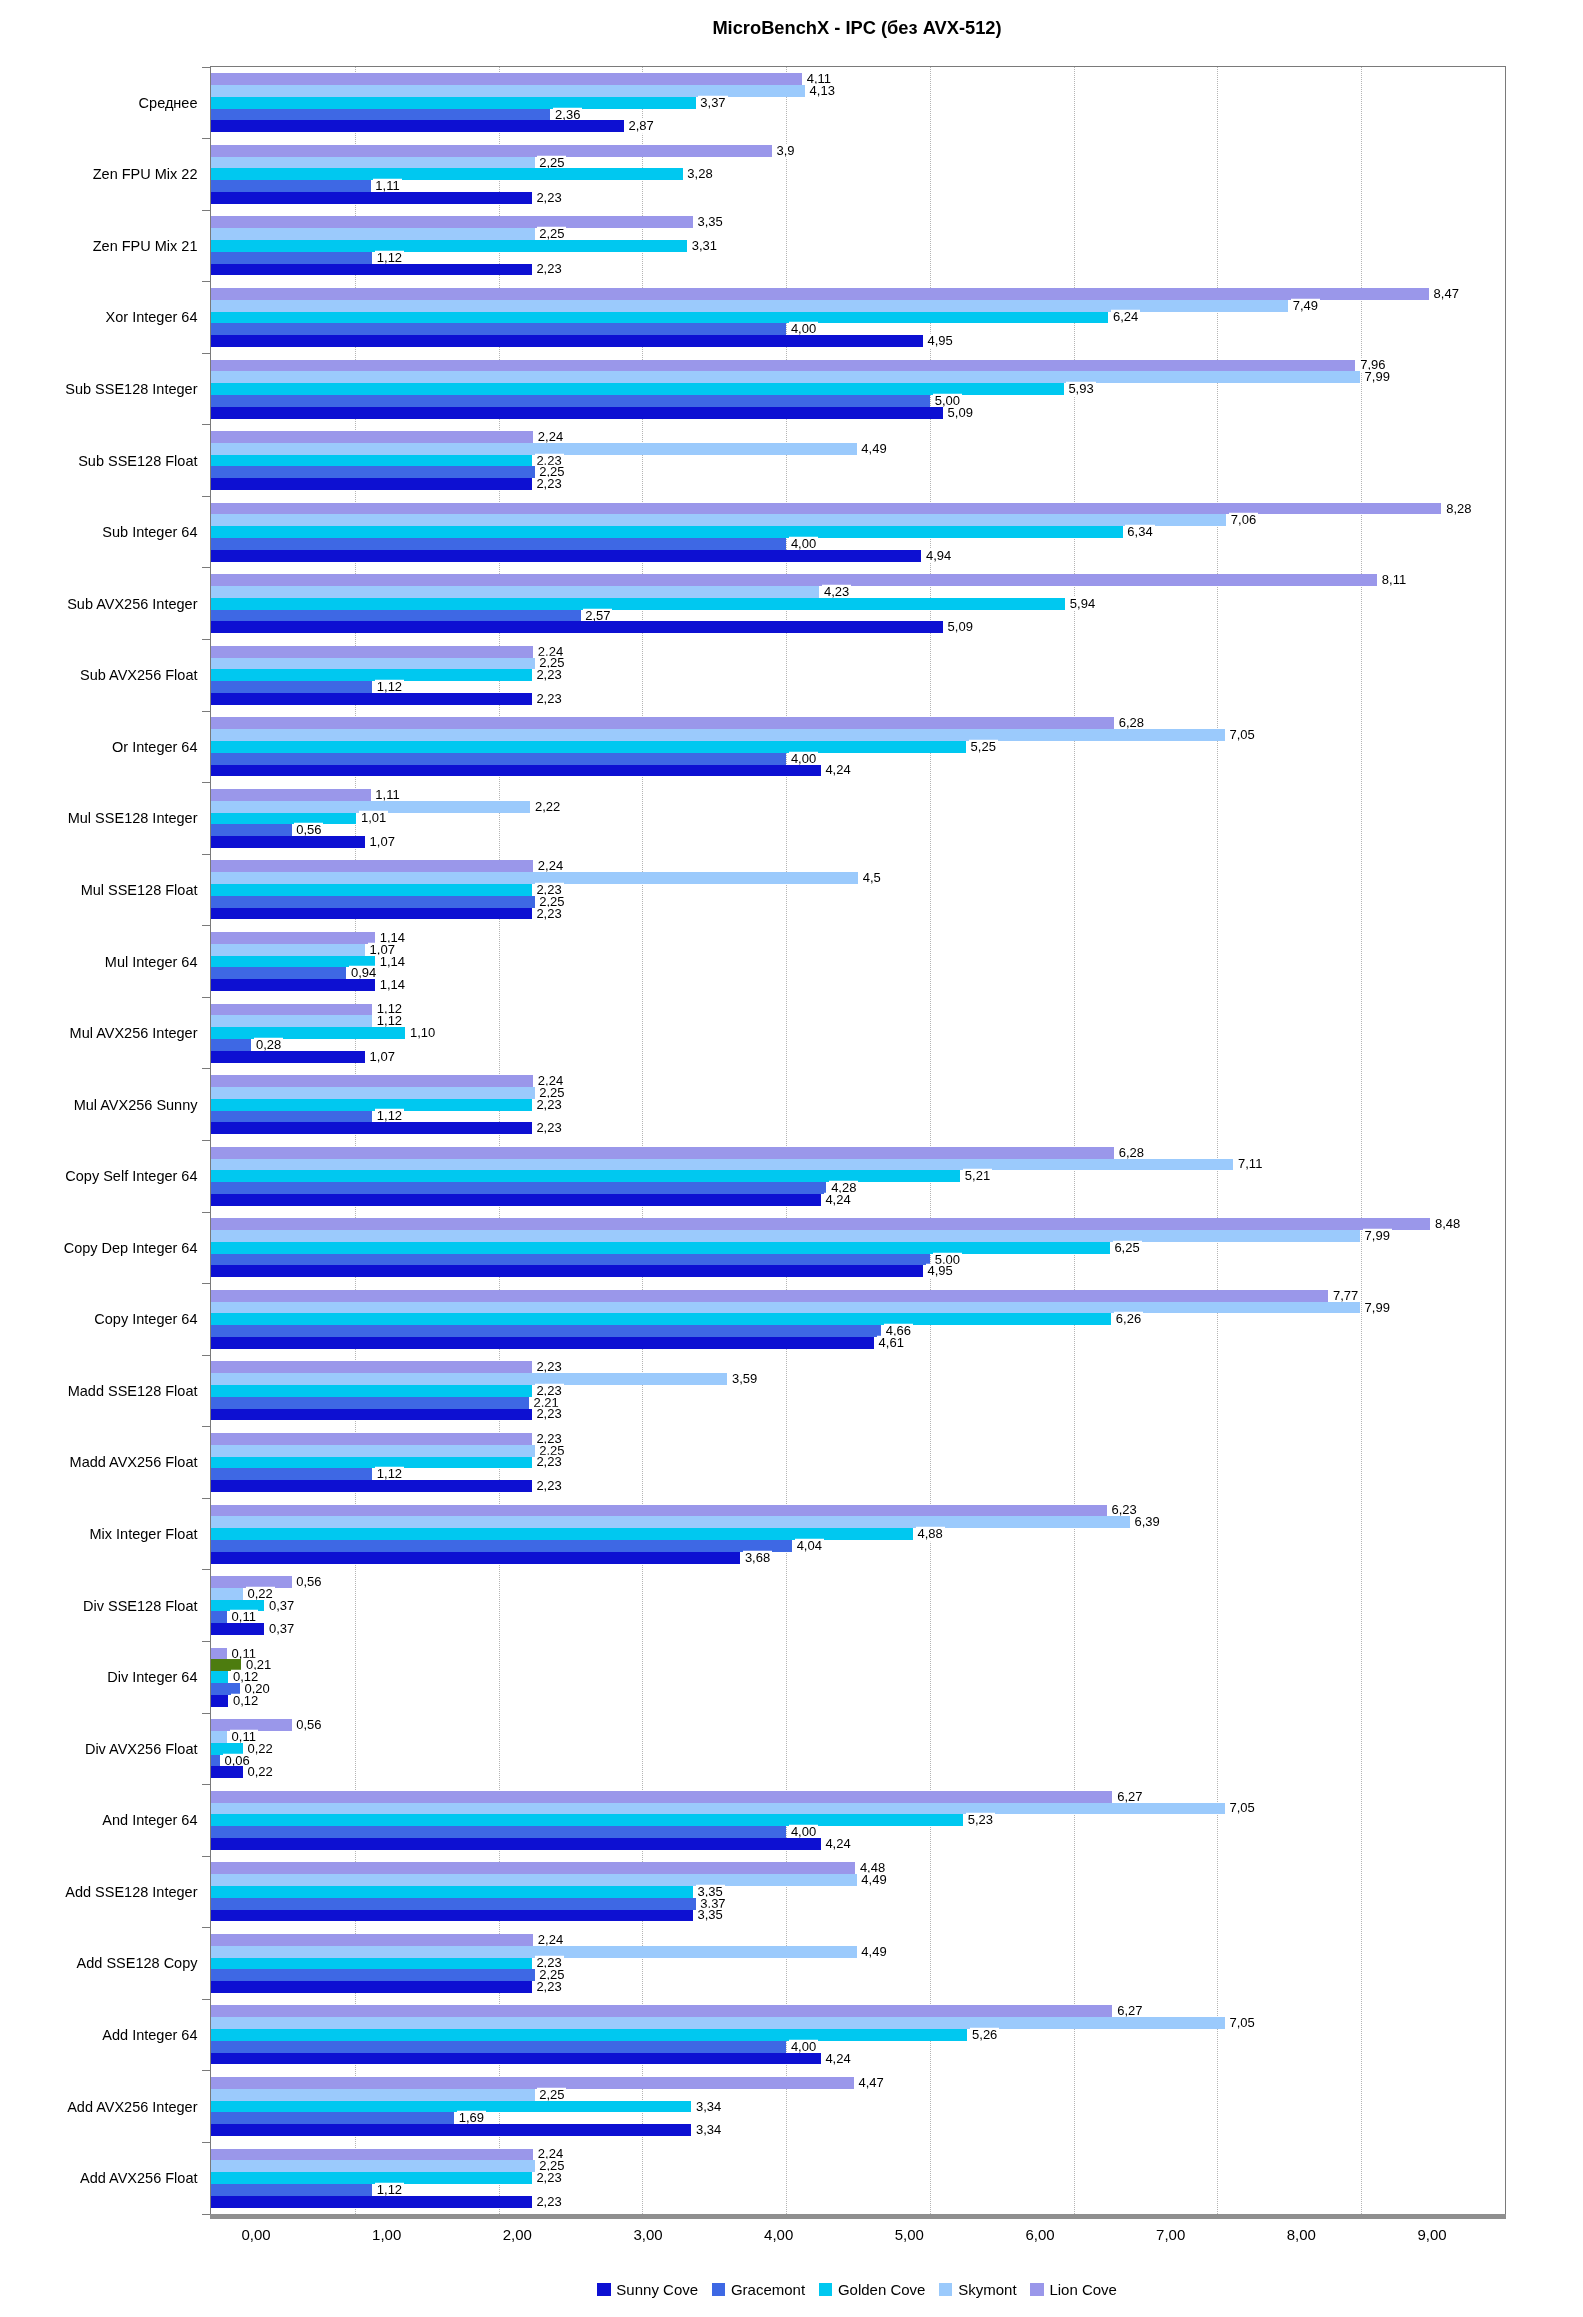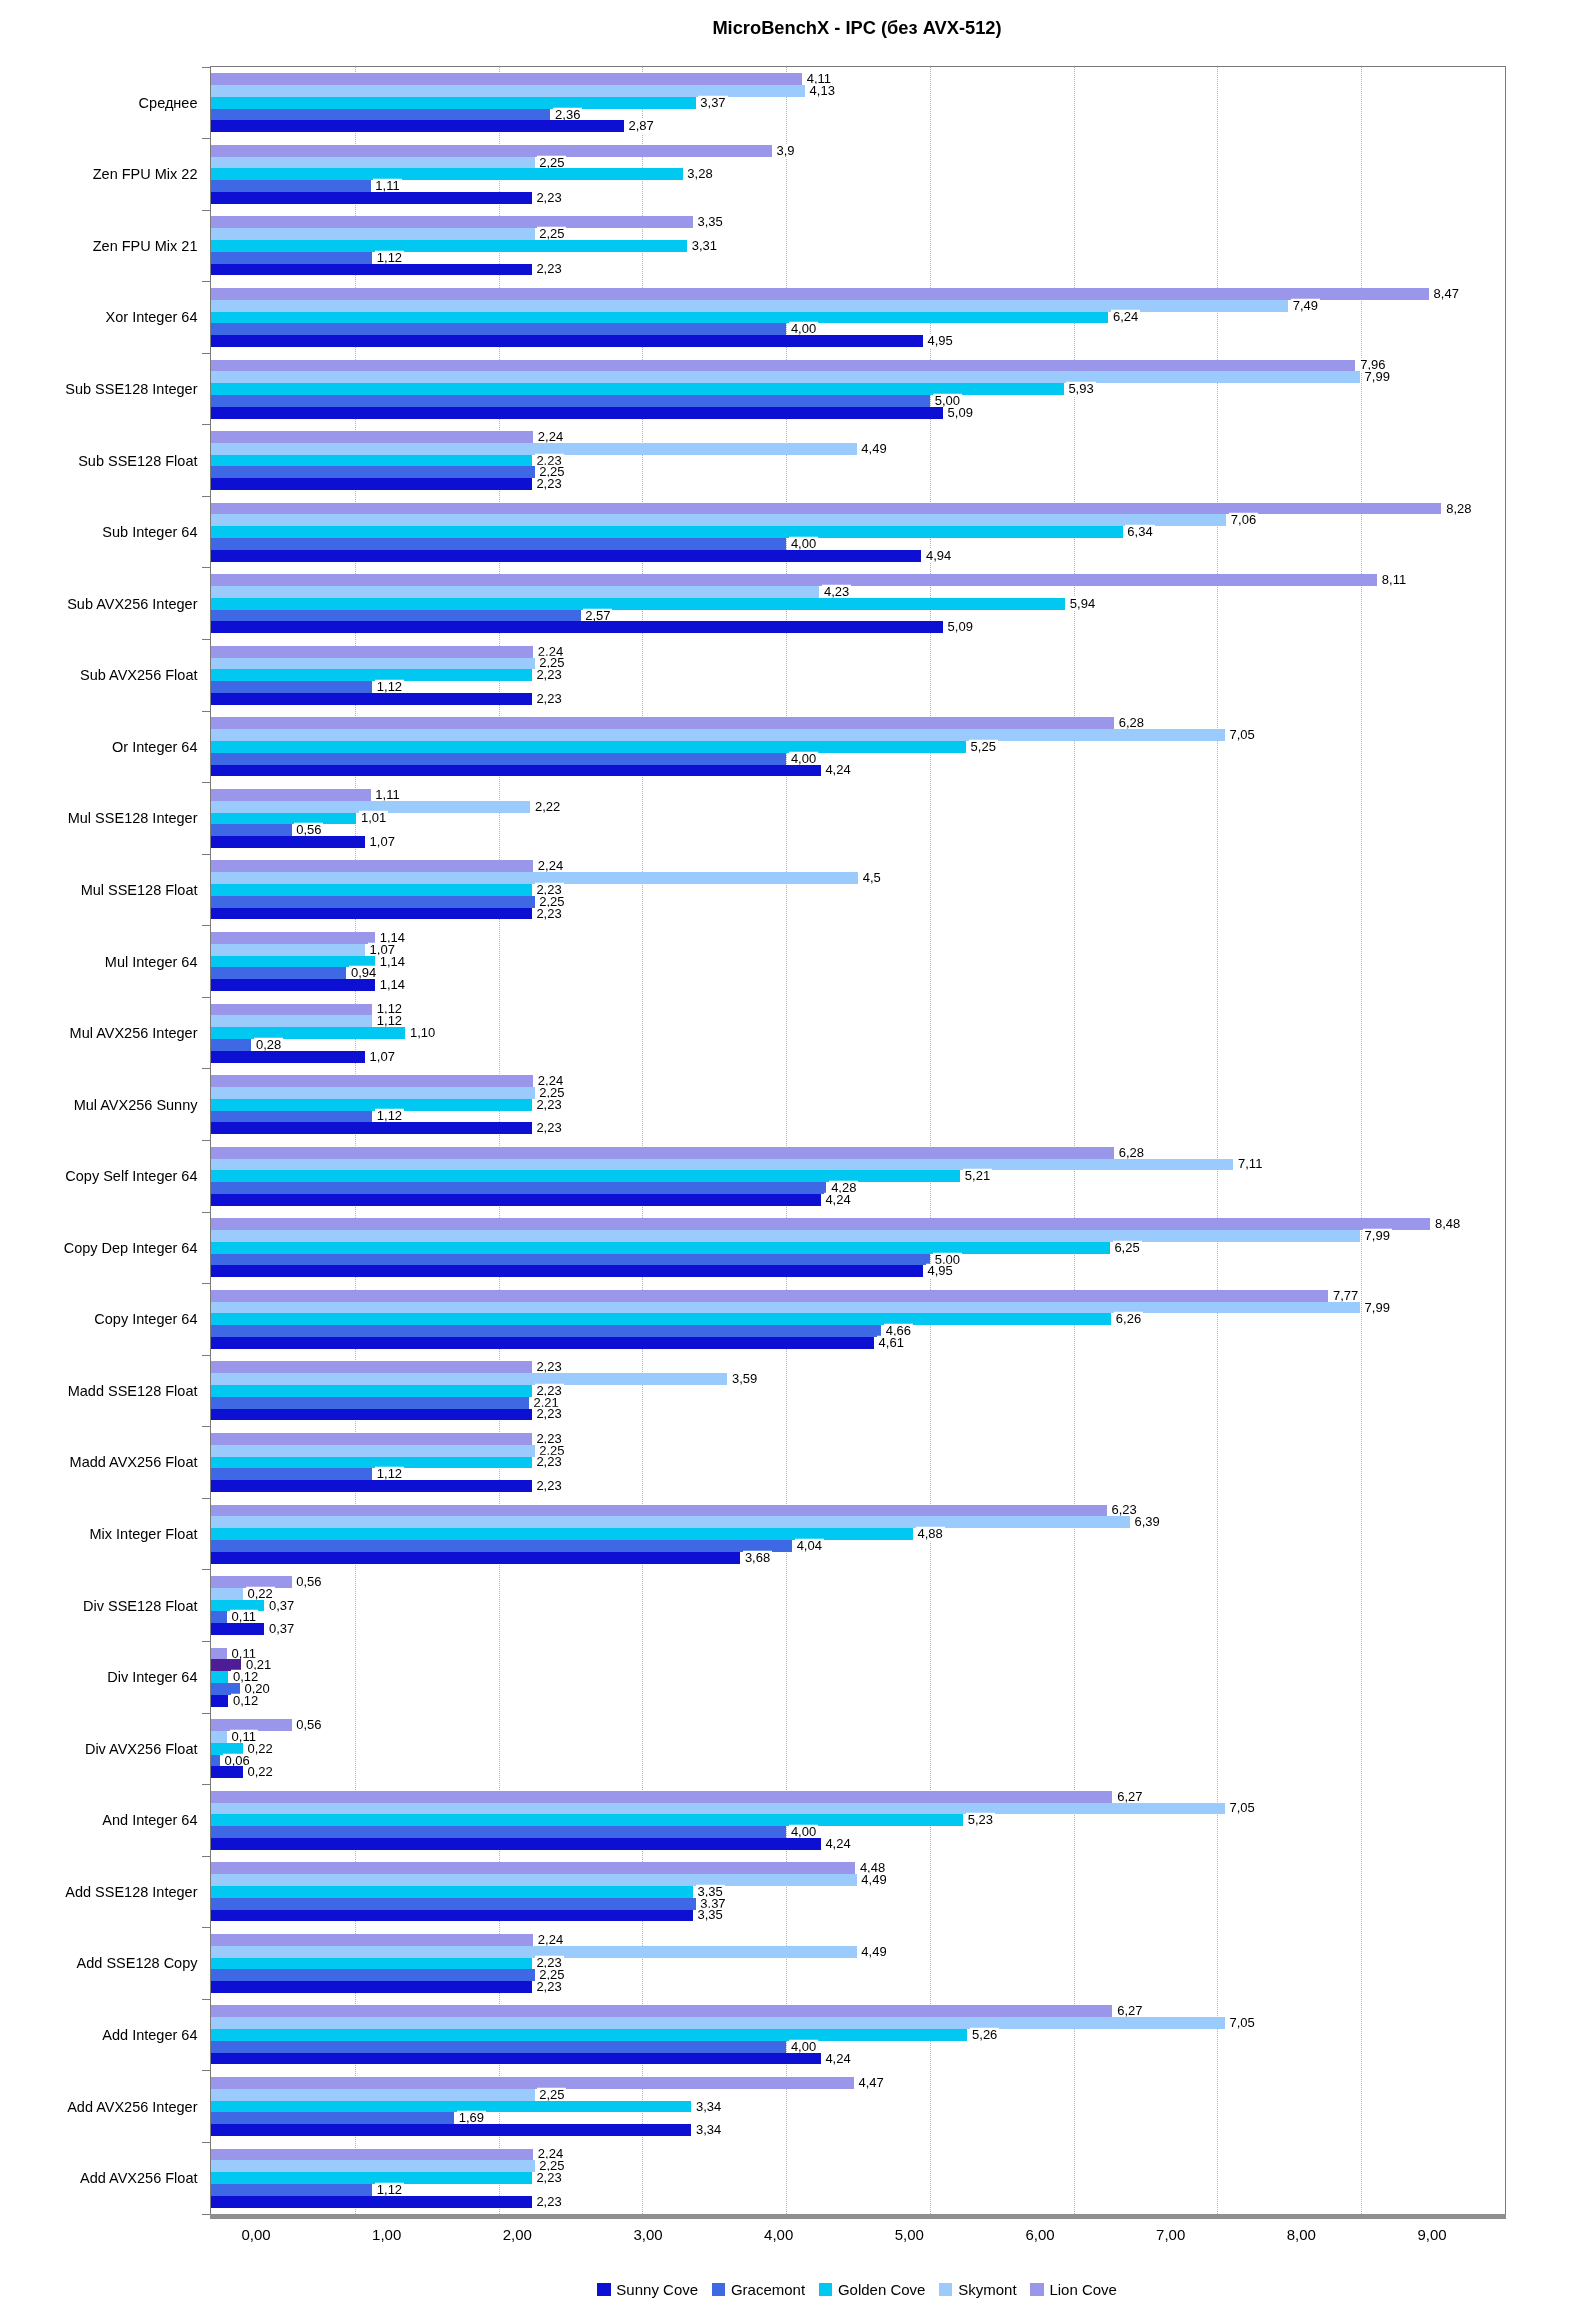--- a/index.html
+++ b/index.html
@@ -460,21 +460,21 @@
         </div>
         <div class="bar" style="width: 4.11111%; background: rgb(13, 16, 210);">
           <span class="bar-value">0,37</span>
         </div>
       </div>
       <div class="row">
         <span class="cat-label">Div Integer 64</span>
         <div class="bar" style="width: 1.22222%; background: rgb(154, 151, 234);">
           <span class="bar-value">0,11</span>
         </div>
-        <div class="bar" style="width: 2.33333%; background: #4c1d95; text-decoration: underline;">
+        <div class="bar" style="width: 2.33333%; background: #4d7c0f; text-decoration: underline;">
           <span class="bar-value">0,21</span>
         </div>
         <div class="bar" style="width: 1.33333%; background: rgb(0, 200, 240);">
           <span class="bar-value">0,12</span>
         </div>
         <div class="bar" style="width: 2.22222%; background: rgb(62, 104, 228);">
           <span class="bar-value">0,20</span>
         </div>
         <div class="bar" style="width: 1.33333%; background: rgb(13, 16, 210);">
           <span class="bar-value">0,12</span>

